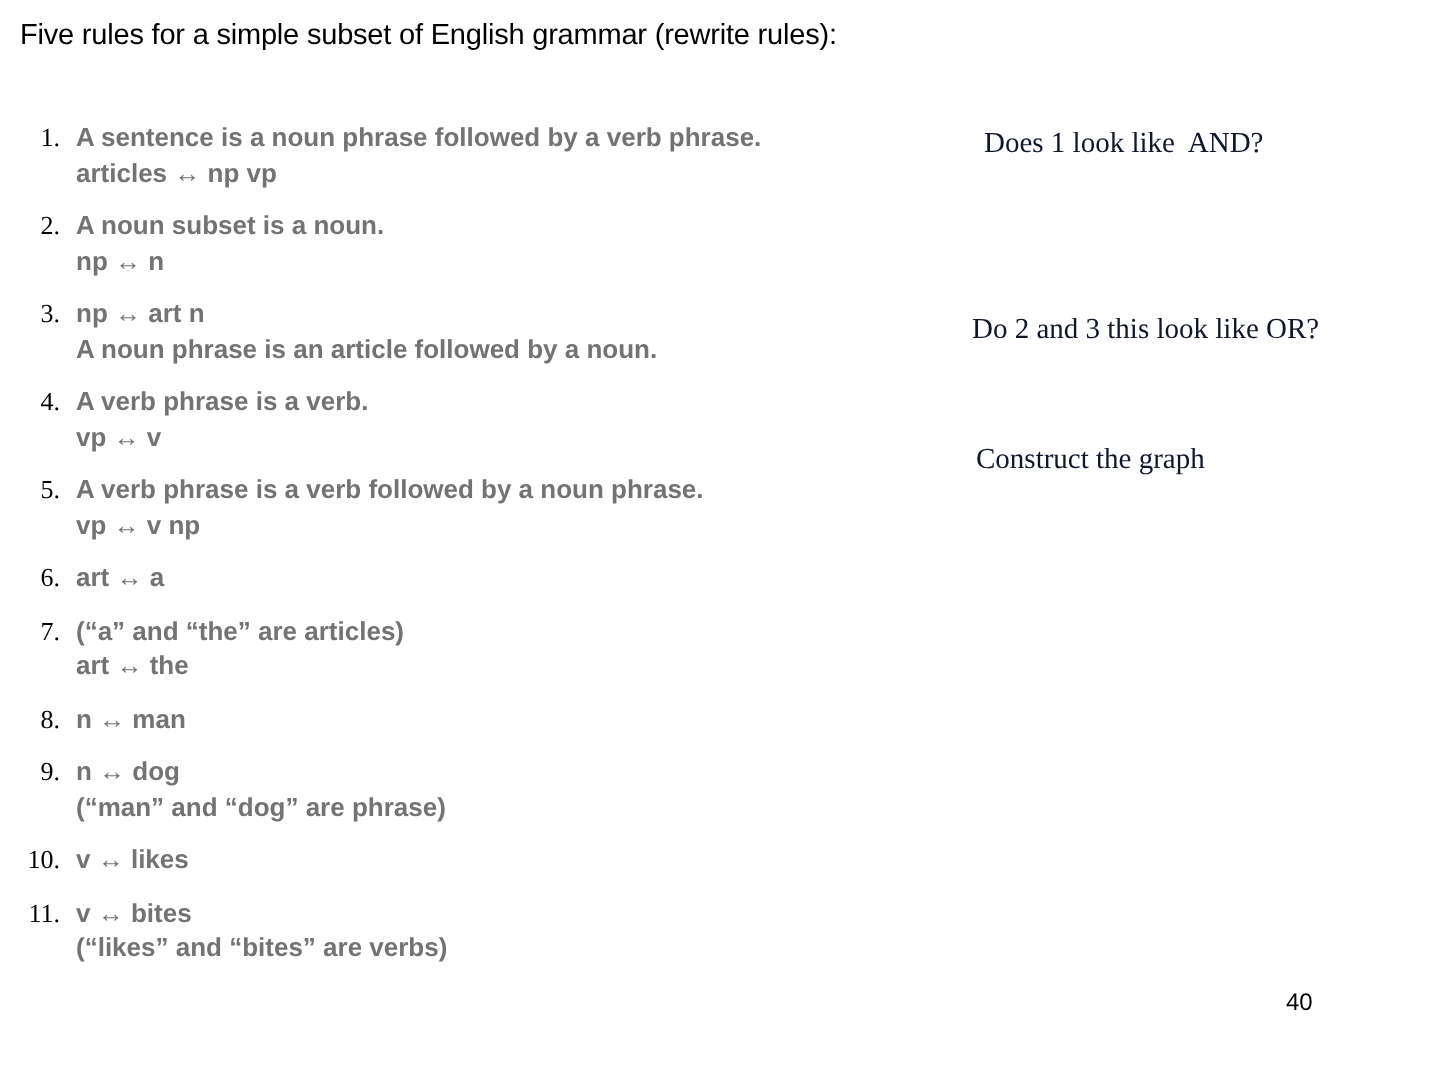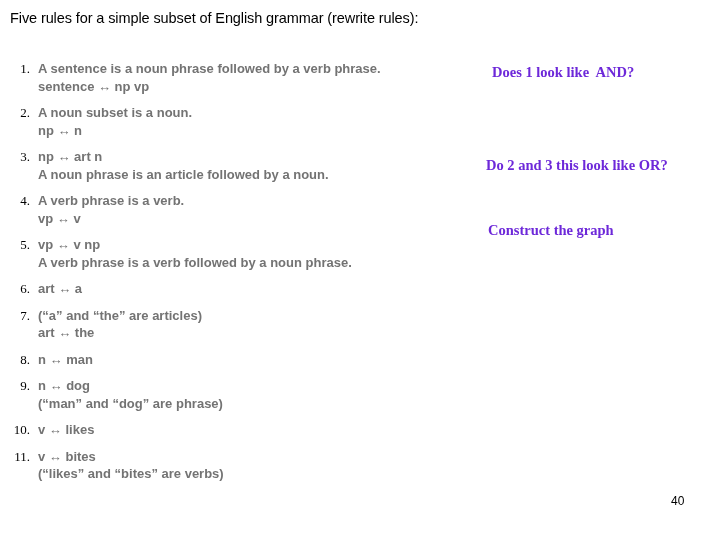--- a/index.html
+++ b/index.html
@@ -79,53 +79,52 @@
 
   .rule-desc { }
   .rule-prod { }
   .rule-note { }
 
   
   .annotation {
     position: absolute;
     font-family: "Liberation Serif", serif;
     font-size: 14.5px;
-    font-weight: 700;
-    color: #6d28d9;
+    font-weight: 400;
+    color: #0f172a;
     white-space: pre;
   }
   .annotation.a1 { left: 492px; top: 64px; }
   .annotation.a2 { left: 486px; top: 157px; text-align: right; }
   .annotation.a3 { left: 488px; top: 222px; text-align: center; }
 
   
   .page-number {
     position: absolute;
     left: 643px;
     top: 494px;
     font-family: "Liberation Sans", sans-serif;
     font-size: 12px;
     font-weight: 400;
     color: #000;
-    margin-left: 28px;
   }
 </style>
 </head>
 <body>
 
 <div id="slide">
 
   <div class="slide-title">Five rules for a simple subset of English grammar (rewrite rules):</div>
 
   <div class="rules-list">
       <div class="rule-item">
         <div class="rule-num">1.</div>
         <div class="rule-body">
           <span class="rule-line rule-desc">A sentence is a noun phrase followed by a verb phrase.</span>
-          <span class="rule-line rule-prod">sentence ↔ np vp</span>
+          <span class="rule-line rule-prod">articles ↔ np vp</span>
         </div>
       </div>
       <div class="rule-item">
         <div class="rule-num">2.</div>
         <div class="rule-body">
           <span class="rule-line rule-desc">A noun subset is a noun.</span>
           <span class="rule-line rule-prod">np ↔ n</span>
         </div>
       </div>
       <div class="rule-item">
@@ -138,22 +137,22 @@
       <div class="rule-item">
         <div class="rule-num">4.</div>
         <div class="rule-body">
           <span class="rule-line rule-desc">A verb phrase is a verb.</span>
           <span class="rule-line rule-prod">vp ↔ v</span>
         </div>
       </div>
       <div class="rule-item">
         <div class="rule-num">5.</div>
         <div class="rule-body">
+          <span class="rule-line rule-desc">A verb phrase is a verb followed by a noun phrase.</span>
           <span class="rule-line rule-prod">vp ↔ v np</span>
-          <span class="rule-line rule-desc">A verb phrase is a verb followed by a noun phrase.</span>
         </div>
       </div>
       <div class="rule-item">
         <div class="rule-num">6.</div>
         <div class="rule-body">
           <span class="rule-line rule-prod">art ↔ a</span>
         </div>
       </div>
       <div class="rule-item">
         <div class="rule-num">7.</div>

